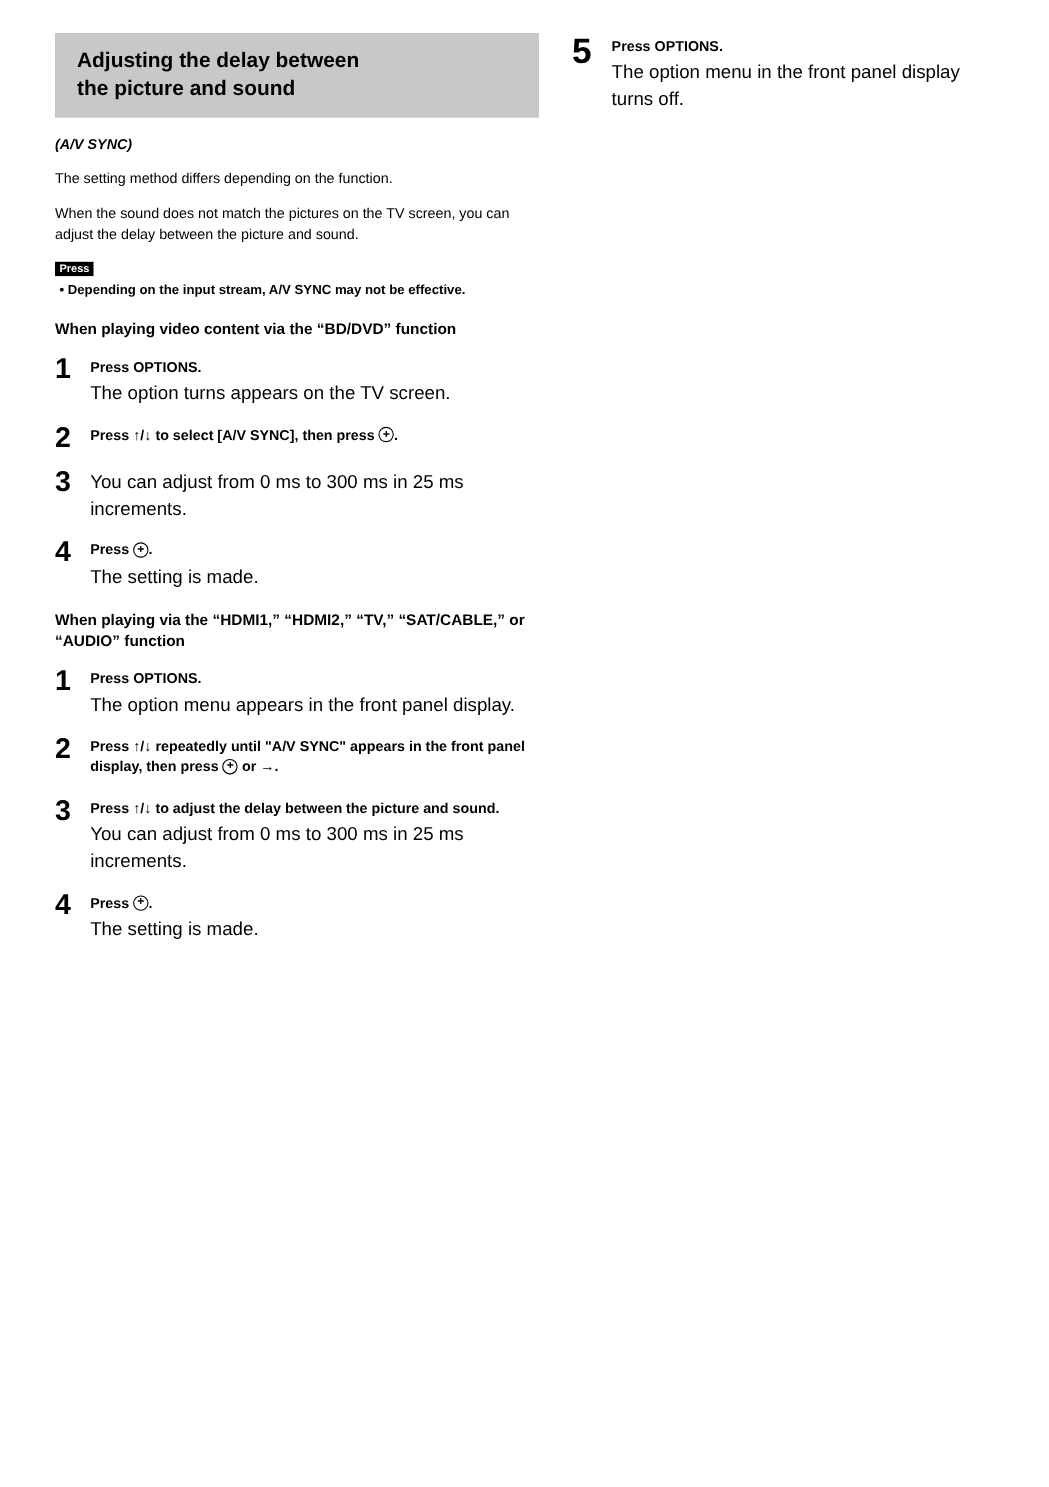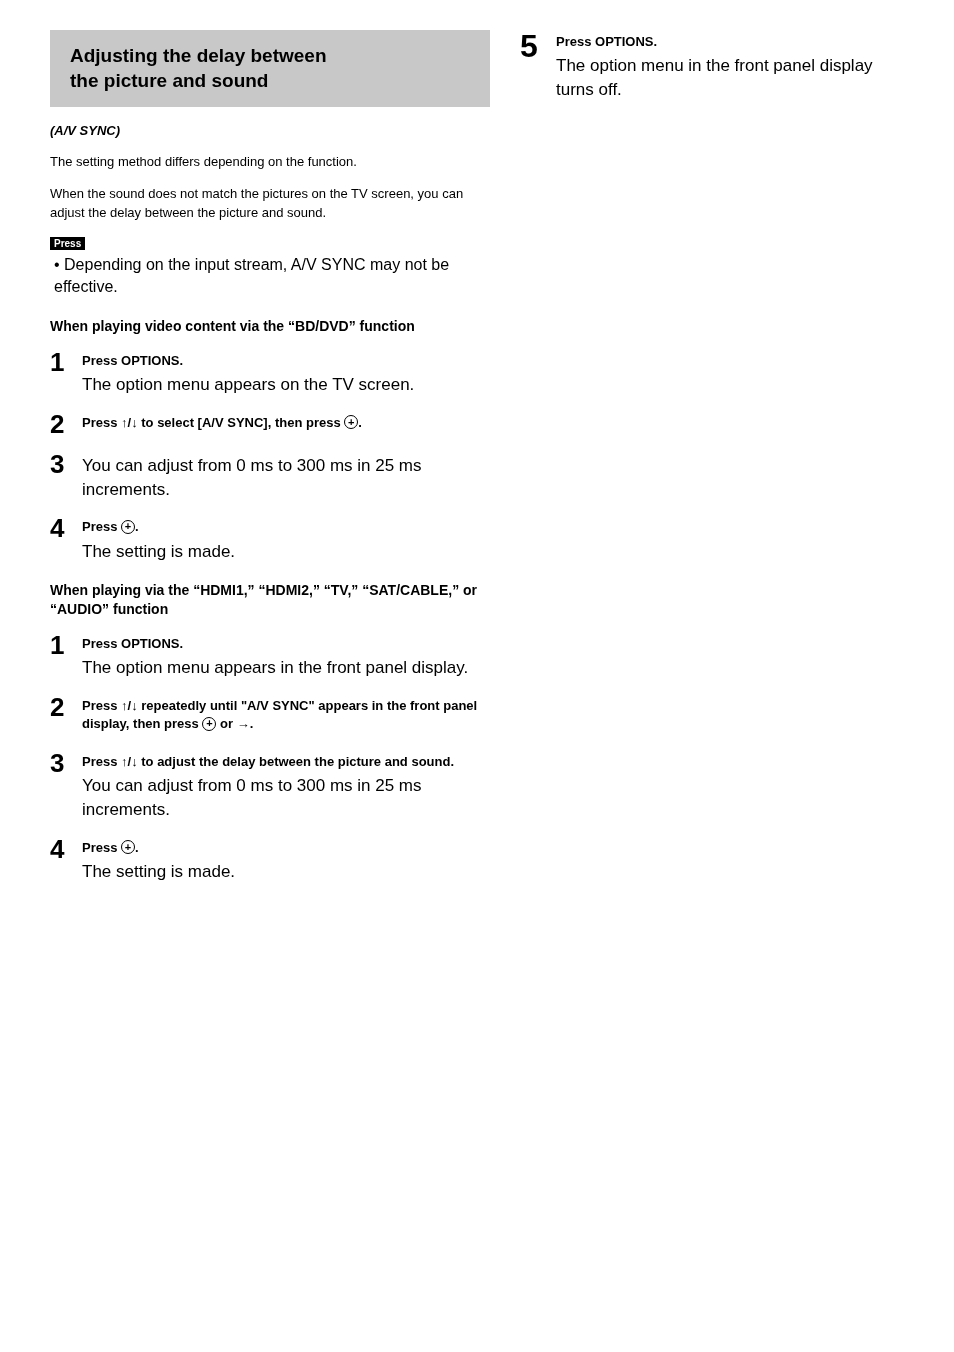--- a/index.html
+++ b/index.html
@@ -78,23 +78,24 @@
       display: inline-block;
       background: #000;
       color: #fff;
       font-size: 10px;
       font-weight: bold;
       padding: 1px 4px;
       margin-bottom: 4px;
     }
 
     .note-text {
-      font-size: 16px;
+      font-size: 12px;
       line-height: 1.4;
       padding-left: 4px;
+      font-weight: bold;
     }
 
     .section-title {
       font-size: 14px;
       font-weight: bold;
       font-family: "Arial Black", Arial, sans-serif;
       margin-bottom: 14px;
       margin-top: 4px;
       line-height: 1.3;
     }
@@ -195,21 +196,21 @@
         <p class="note-text">• Depending on the input stream, A/V SYNC may not be effective.</p>
       </div>
 
       <div class="section-divider">
         <h2 class="section-title">When playing video content via the “BD/DVD” function</h2>
 
         <div class="step-item">
           <span class="step-number">1</span>
           <div class="step-content">
             <p class="step-action">Press OPTIONS.</p>
-            <p class="step-description">The option menu appears on the TV screen.</p>
+            <p class="step-description">The option turns appears on the TV screen.</p>
           </div>
         </div>
 
         <div class="step-item">
           <span class="step-number">2</span>
           <div class="step-content">
             <p class="step-action">Press ↑/↓ to select [A/V SYNC], then press <span class="circle-plus">+</span>.</p>
           </div>
         </div>
 

